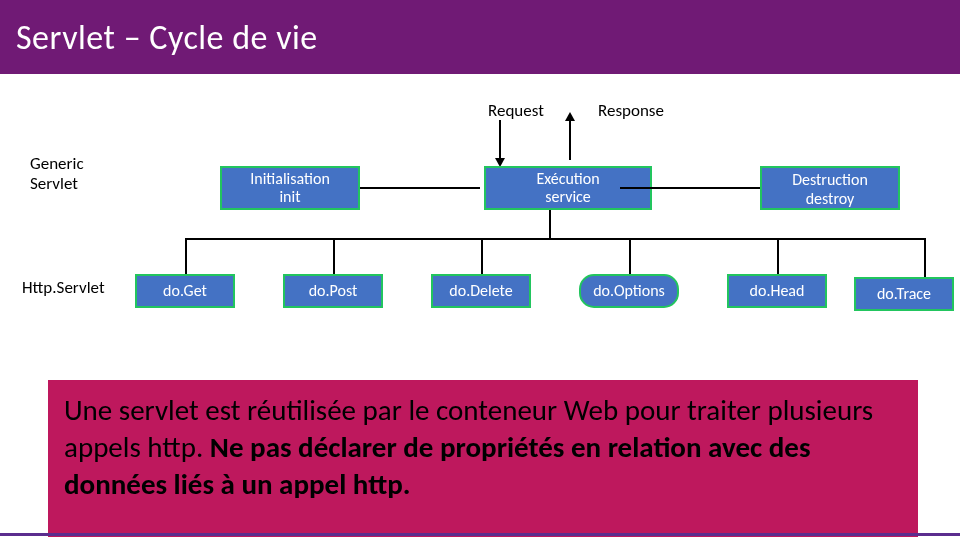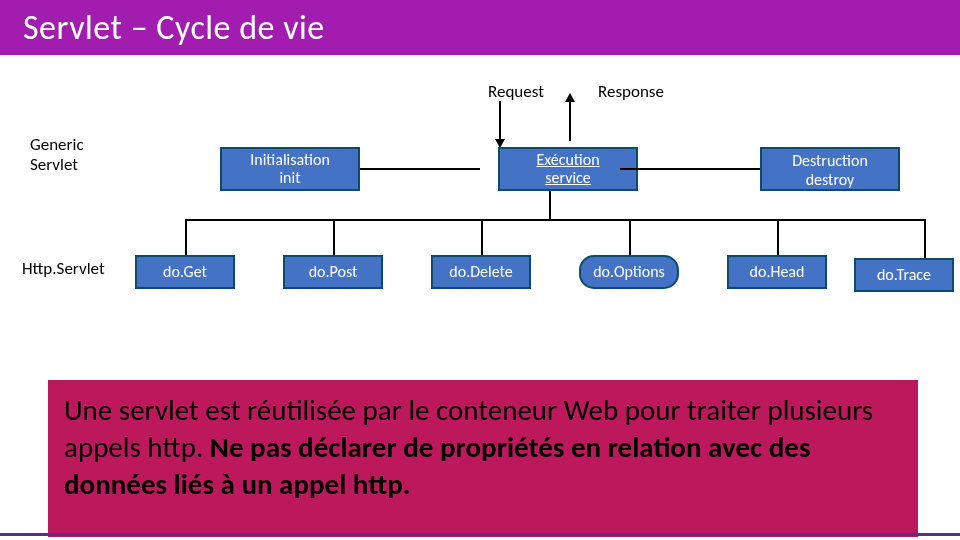--- a/index.html
+++ b/index.html
@@ -5,25 +5,25 @@
   * { box-sizing: border-box; margin: 0; padding: 0; }
   body {
     width: 960px;
     height: 540px;
     font-family: "Segoe UI", Calibri, Arial, sans-serif;
     background: #fff;
     position: relative;
     overflow: hidden;
   }
   .header {
-    background: #a21caf;
-    height: 55px;
+    background: #701a75;
+    height: 74px;
     display: flex;
     align-items: center;
-    padding-left: 23px;
+    padding-left: 16px;
   }
   .header h1 {
     color: #fff;
     font-weight: 300;
     font-size: 34px;
     letter-spacing: 0.5px;
   }
   .diagram {
     position: relative;
     width: 960px;
@@ -38,21 +38,21 @@
   .side-lbl {
     position: absolute;
     font-size: 17px;
     color: #000;
     text-align: left;
     line-height: 1.2;
   }
   .box {
     position: absolute;
     background: #4472c4;
-    border: 2px solid #0c4a6e;
+    border: 2px solid #22c55e;
     color: #fff;
     display: flex;
     flex-direction: column;
     justify-content: center;
     align-items: center;
     font-size: 16px;
     text-align: center;
     line-height: 1.15;
   }
   .line {
@@ -113,21 +113,21 @@
 
   <div class="side-lbl" style="left:30px; top:80px;">
     <div>Generic</div>
     <div>Servlet</div>
   </div>
 
   <div class="box" style="left:220px; top:92px; width:140px; height:44px;">
     <span>Initialisation</span>
     <span>init</span>
   </div>
-  <div class="box" style="left:498px; top:92px; width:140px; height:44px;text-decoration:underline;">
+  <div class="box" style="left:484px; top:92px; width:168px; height:44px;">
     <span>Exécution</span>
     <span>service</span>
   </div>
   <div class="box" style="left:760px; top:92px; width:140px; height:44px;justify-content:flex-end;">
     <span>Destruction</span>
     <span>destroy</span>
   </div>
 
   <div class="line" style="left:360px; top:113px; width:120px; height:2px;"></div>
   <div class="line" style="left:620px; top:113px; width:140px; height:2px;"></div>

